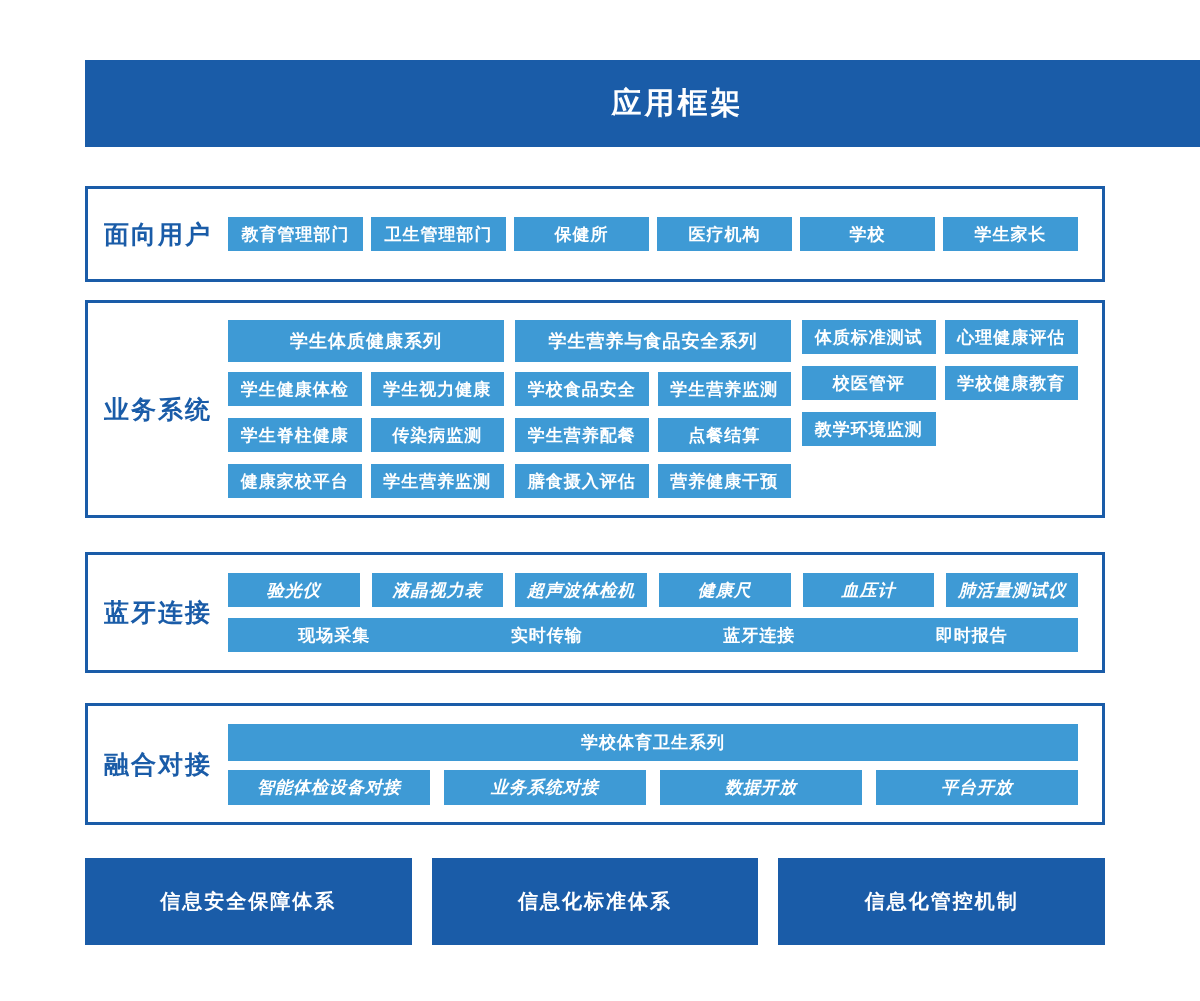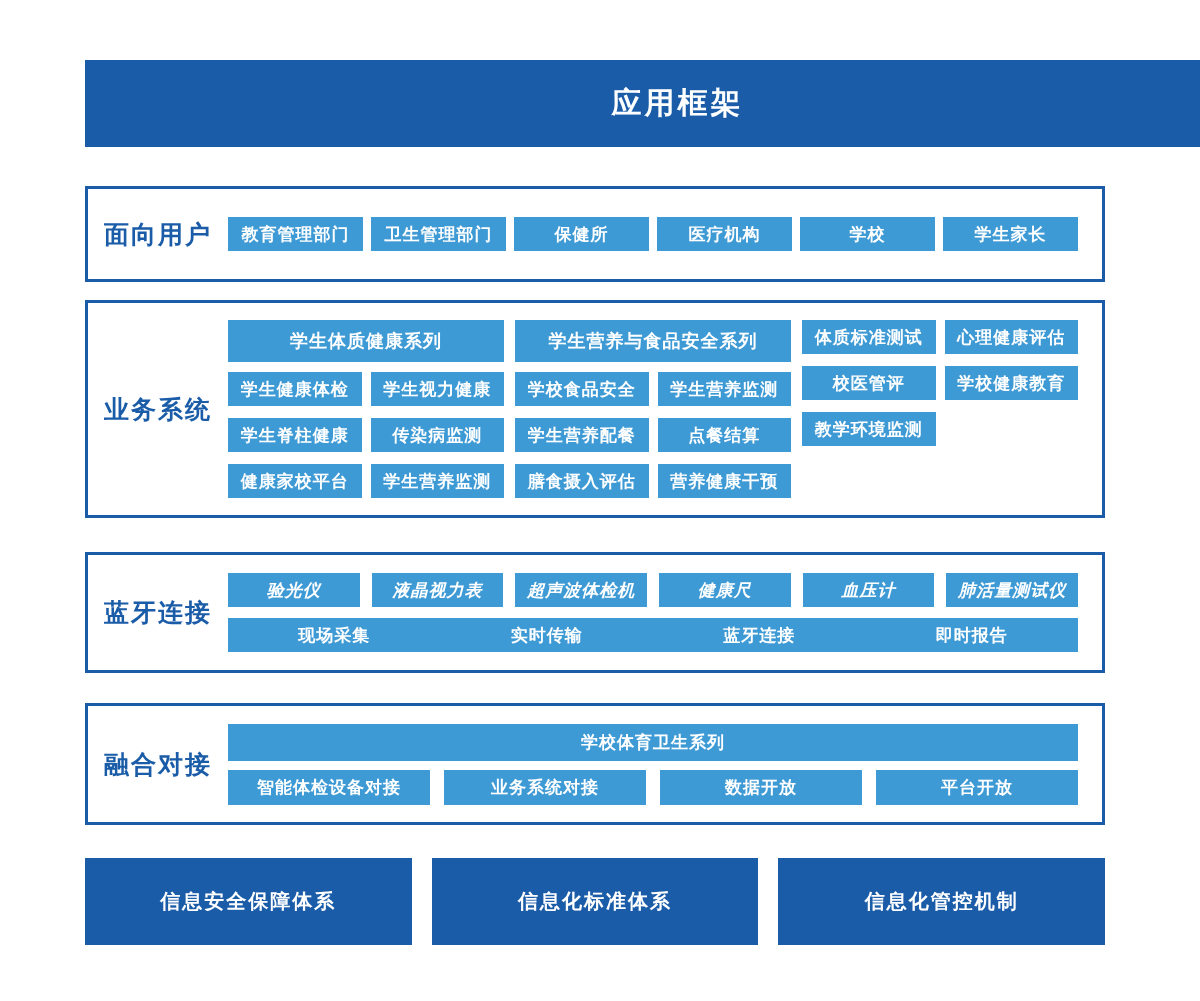--- a/index.html
+++ b/index.html
@@ -60,21 +60,21 @@
   .biz-tiles{display:grid;grid-template-columns:1fr 1fr;gap:12px 9px;}
   
   .sec-hardware{top:552px;height:121px;}
   .hw-row1{display:flex;gap:12px;margin-bottom:11px;}
   .hw-row1 .tile{flex:1;font-style:italic;}
   .hw-row2{display:flex;}
   .hw-row2 .tile{flex:1;}
   
   .sec-integration{top:703px;height:122px;}
   .int-full{height:37px;margin-bottom:9px;}
-  .int-row2{display:flex;gap:14px;}
+  .int-row2{display:flex;gap:14px;font-style:italic;}
   .int-row2 .tile{flex:1;height:35px;}
   
   .footer-row{
     position:absolute;left:85px;top:858px;width:1020px;height:87px;
     display:flex;gap:20px;
   }
   .footer-box{
     flex:1;background:var(--dark);
     color:#fff;font-size:20px;font-weight:700;letter-spacing:2px;
     display:flex;align-items:center;justify-content:center;

